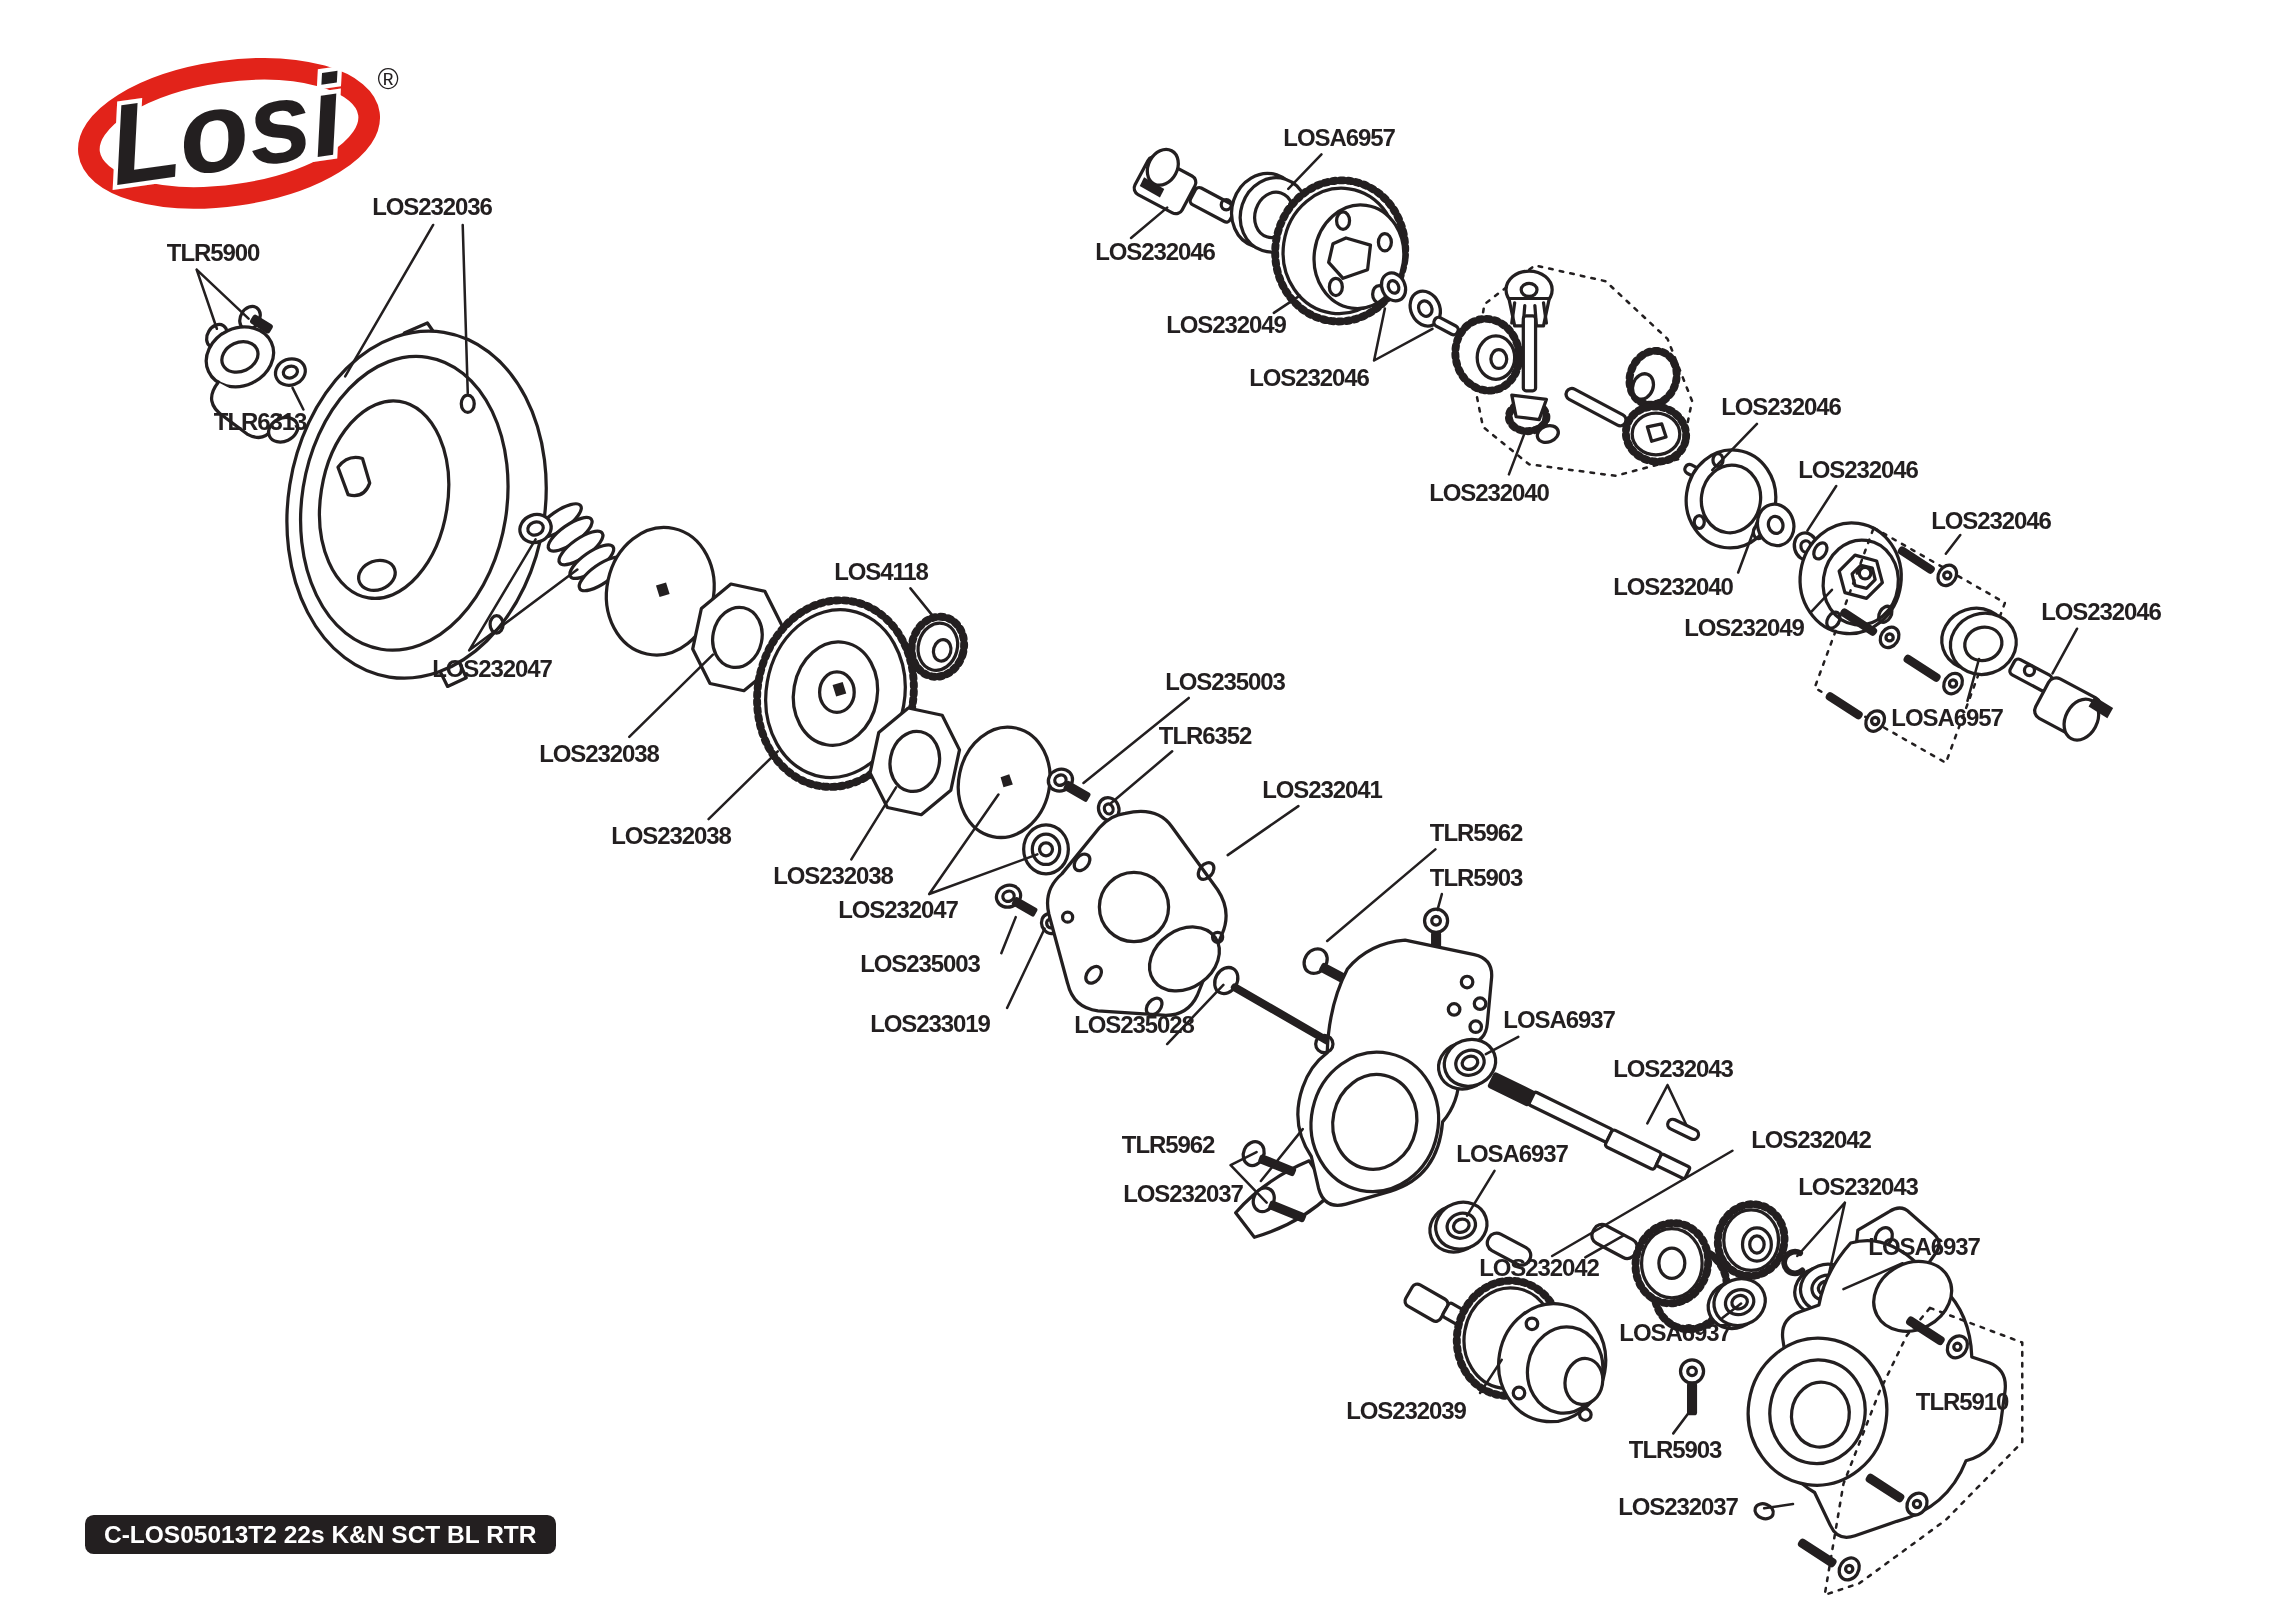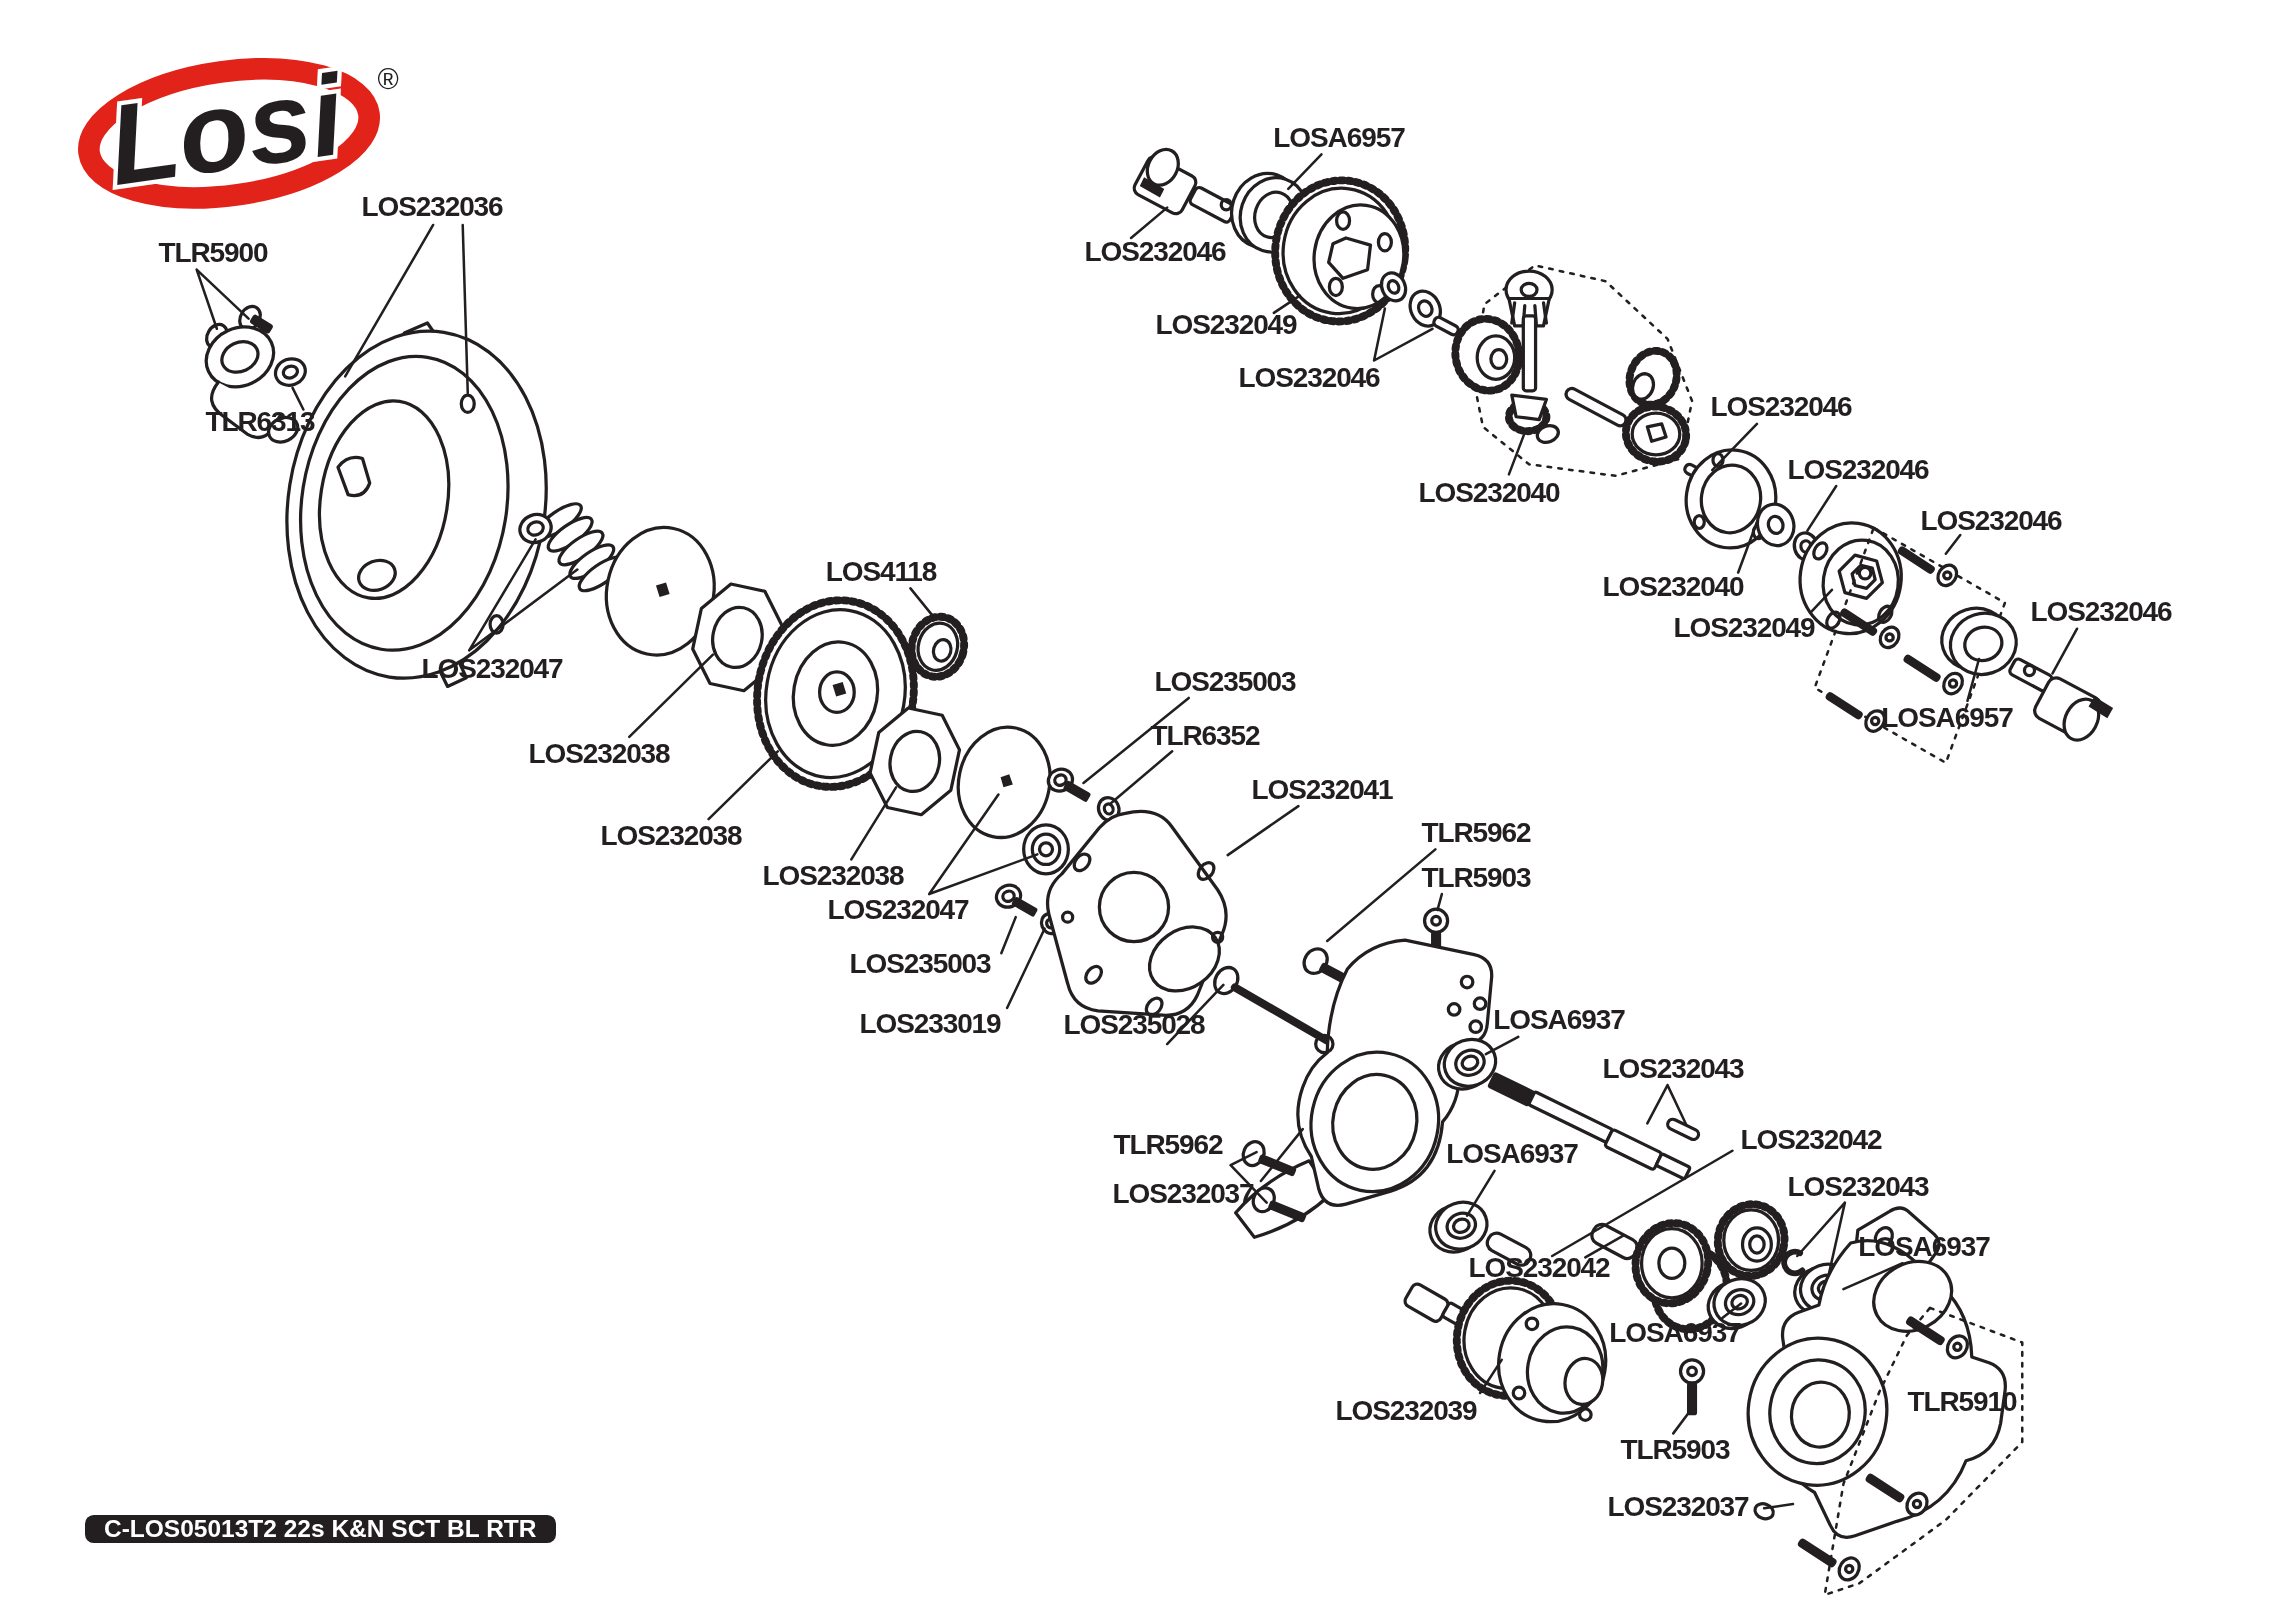--- a/index.html
+++ b/index.html
@@ -7,26 +7,26 @@
        font-family:"Liberation Sans",sans-serif;color:#231F20;}
   #stage{position:absolute;inset:0;}
   svg.diagram{position:absolute;left:0;top:0;}
   svg.diagram *{vector-effect:none;}
   .ln{stroke:#231F20;stroke-width:4.5;fill:none;stroke-linecap:round;stroke-linejoin:round;}
   .w{fill:#fff;}
   .b{fill:#231F20;stroke:none;}
   .teeth{stroke-width:11;stroke-dasharray:4 7;}
   .dot{stroke-width:3.5;stroke-dasharray:5 10;fill:none;}
   .lead{stroke-width:3.5;fill:none;}
-  .plabel{position:absolute;transform:translate(-50%,-50%);font-size:28px;font-weight:700;
+  .plabel{position:absolute;transform:translate(-50%,-50%);font-size:24px;font-weight:700;
           letter-spacing:-1.1px;white-space:nowrap;color:#231F20;}
   .title-box{position:absolute;left:1653px;top:72px;width:555px;height:49px;
              border:2.9px solid #231F20;border-radius:11.5px;display:flex;align-items:center;
              justify-content:center;font-size:32px;font-weight:700;letter-spacing:0;}
-  .badge{position:absolute;left:85px;top:1515px;height:28px;padding:0 19px;background:#231F20;
+  .badge{position:absolute;left:85px;top:1515px;height:39px;padding:0 19px;background:#231F20;
          color:#fff;border-radius:8.7px;display:inline-flex;align-items:center;
          font-size:24.5px;font-weight:700;white-space:nowrap;}
   .logo{position:absolute;left:69px;top:38px;}
 </style>
 </head>
 <body>
 
 <div id="stage">
 
   <svg class="logo" width="346" height="195" viewBox="0 0 480 270">

